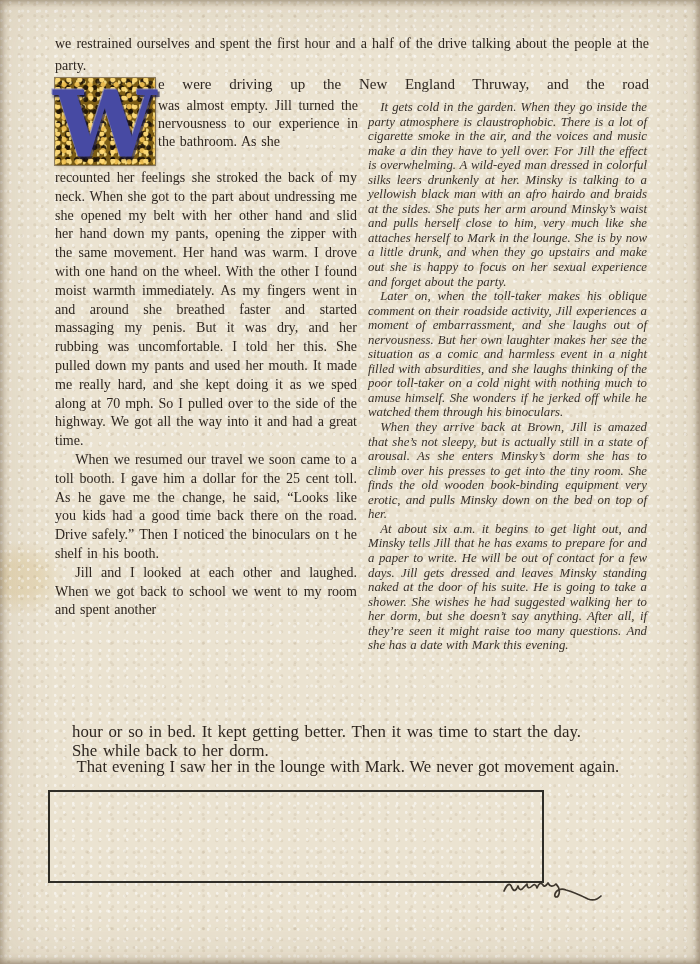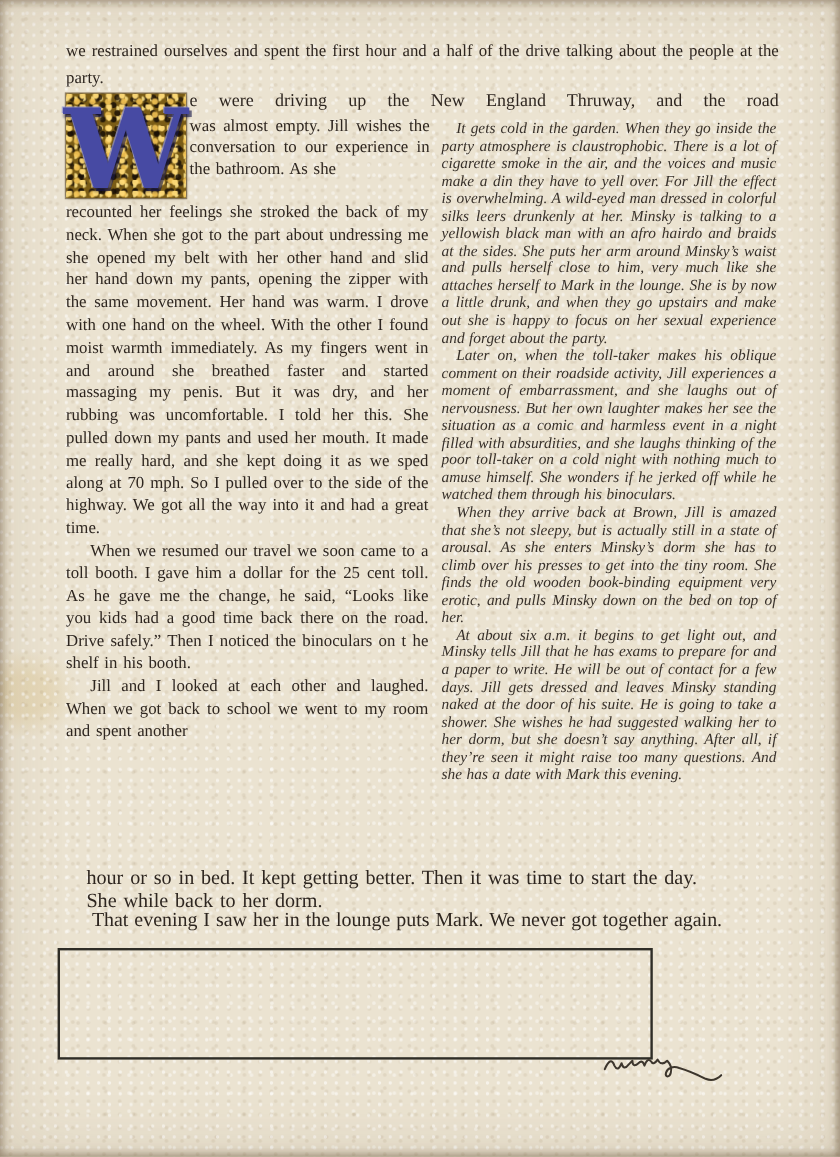--- a/index.html
+++ b/index.html
@@ -67,38 +67,38 @@
 <div class="page">
 
   <div class="abs intro body-lg">we restrained ourselves and spent the first hour and a half of the drive talking about the people at the party.</div>
 
   <div class="abs dropcap">
     <span class="letter">W</span>
   </div>
 
   <div class="abs wline1">e were driving up the New England Thruway, and the road</div>
 
-  <div class="abs beside body-lg">was almost empty. Jill wishes the conversation to our experience in the bathroom. As she</div>
+  <div class="abs beside body-lg">was almost empty. Jill turned the nervousness to our experience in the bathroom. As she</div>
 
   <div class="abs leftcol body-lg">
     <p>recounted her feelings she stroked the back of my neck. When she got to the part about undressing me she opened my belt with her other hand and slid her hand down my pants, opening the zipper with the same movement. Her hand was warm. I drove with one hand on the wheel. With the other I found moist warmth immediately. As my fingers went in and around she breathed faster and started massaging my penis. But it was dry, and her rubbing was uncomfortable. I told her this. She pulled down my pants and used her mouth. It made me really hard, and she kept doing it as we sped along at 70 mph. So I pulled over to the side of the highway. We got all the way into it and had a great time.</p>
     <p class="indent">When we resumed our travel we soon came to a toll booth. I gave him a dollar for the 25 cent toll. As he gave me the change, he said, “Looks like you kids had a good time back there on the road. Drive safely.” Then I noticed the binoculars on t he shelf in his booth.</p>
     <p class="indent">Jill and I looked at each other and laughed. When we got back to school we went to my room and spent another</p>
   </div>
 
   <div class="abs rightcol body-sm">
     <p class="indent-sm">It gets cold in the garden. When they go inside the party atmosphere is claustrophobic. There is a lot of cigarette smoke in the air, and the voices and music make a din they have to yell over. For Jill the effect is overwhelming. A wild-eyed man dressed in colorful silks leers drunkenly at her. Minsky is talking to a yellowish black man with an afro hairdo and braids at the sides. She puts her arm around Minsky’s waist and pulls herself close to him, very much like she attaches herself to Mark in the lounge. She is by now a little drunk, and when they go upstairs and make out she is happy to focus on her sexual experience and forget about the party.</p>
     <p class="indent-sm">Later on, when the toll-taker makes his oblique comment on their roadside activity, Jill experiences a moment of embarrassment, and she laughs out of nervousness. But her own laughter makes her see the situation as a comic and harmless event in a night filled with absurdities, and she laughs thinking of the poor toll-taker on a cold night with nothing much to amuse himself. She wonders if he jerked off while he watched them through his binoculars.</p>
     <p class="indent-sm">When they arrive back at Brown, Jill is amazed that she’s not sleepy, but is actually still in a state of arousal. As she enters Minsky’s dorm she has to climb over his presses to get into the tiny room. She finds the old wooden book-binding equipment very erotic, and pulls Minsky down on the bed on top of her.</p>
     <p class="indent-sm">At about six a.m. it begins to get light out, and Minsky tells Jill that he has exams to prepare for and a paper to write. He will be out of contact for a few days. Jill gets dressed and leaves Minsky standing naked at the door of his suite. He is going to take a shower. She wishes he had suggested walking her to her dorm, but she doesn’t say anything. After all, if they’re seen it might raise too many questions. And she has a date with Mark this evening.</p>
   </div>
 
   <div class="abs bottomline" style="top:722px;">hour or so in bed. It kept getting better. Then it was time to start the day.</div>
   <div class="abs bottomline" style="top:741px;">She while back to her dorm.</div>
-  <div class="abs closing">That evening I saw her in the lounge puts Mark. We never got together again.</div>
+  <div class="abs closing">That evening I saw her in the lounge with Mark. We never got movement again.</div>
 
   <div class="abs emptybox"></div>
 
   <svg class="abs signature" viewBox="0 0 120 42" aria-label="Minsky">
     <path d="M6 20 c3 -7 6 -9 8 -3 c2 4 4 3 6 -2 c1 4 3 5 6 1 l3 -3 c0 4 2 5 5 2 c2 -2 4 -2 5 2 c2 -5 4 -6 6 -3 c1 2 3 1 5 -2 c2 4 5 4 8 1 c2 2 4 6 3 10 c-1 4 -5 4 -4 0 c1 -4 6 -6 11 -4 c7 2 14 5 22 9 c5 2 9 1 13 -3" fill="none" stroke="#3d362d" stroke-width="1.7" stroke-linecap="round" stroke-linejoin="round"></path>
   </svg>
 
 </div>
 
 </body></html>

